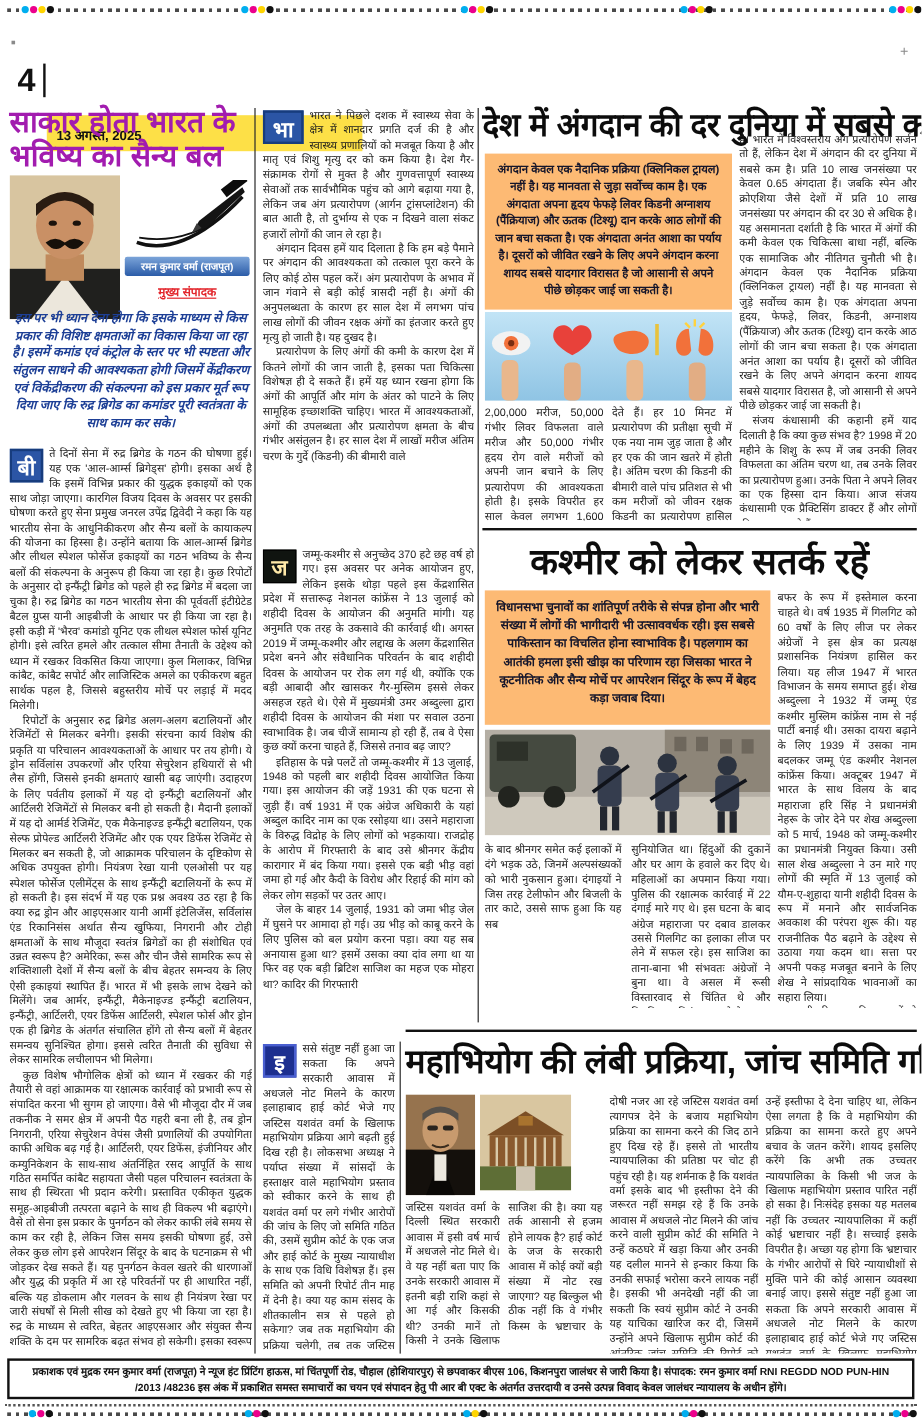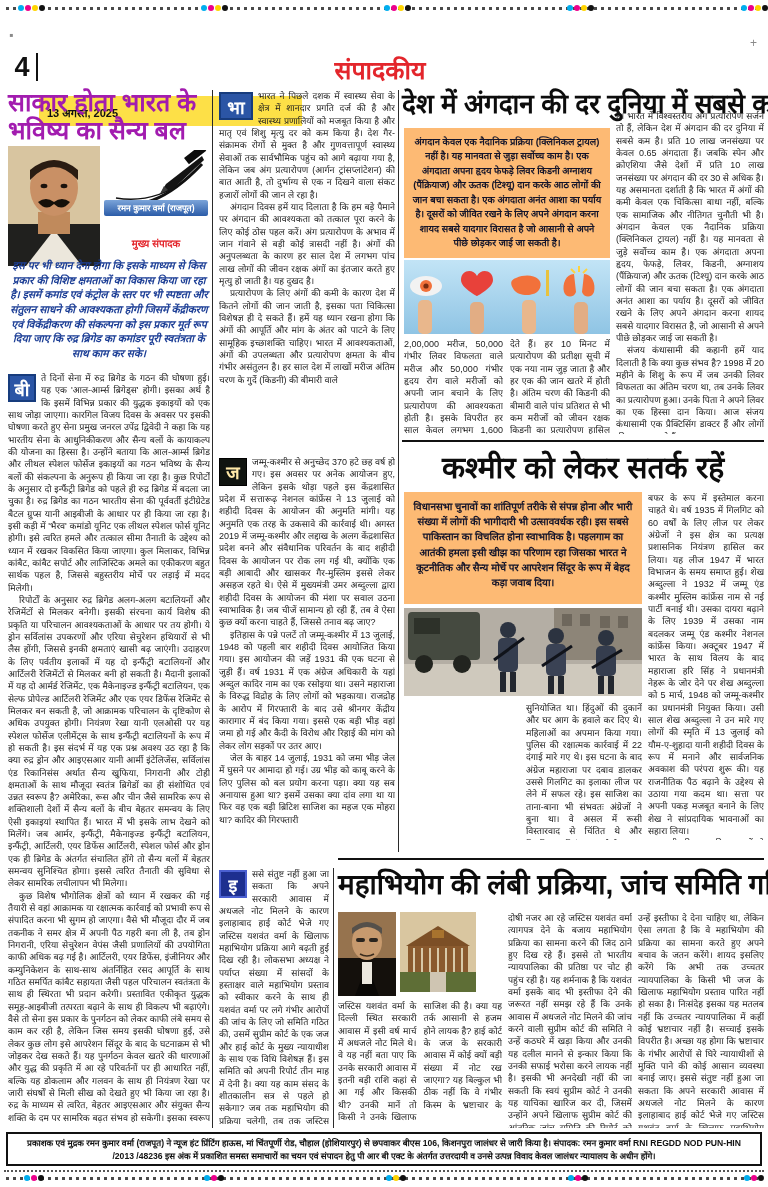--- a/index.html
+++ b/index.html
@@ -89,23 +89,20 @@
         <i class="d-k"></i>
       </span>
   </div>
   <div class="abs regmark" style="left:9px;top:28px;">▪</div>
   <div class="abs regmark" style="left:750px;top:36px;">+</div>
 
   <div class="abs" style="left:10px;top:52px;width:24px;height:30px;text-align:center;"><span class="pageno">4</span></div>
   <div class="abs mast-sep" style="left:36px;top:53px;height:28px;"></div>
   <div class="abs mast-blue" style="left:39px;top:52px;width:263px;height:30px;">
     <div class="mast-date" style="padding:9px 0 0 8px;">13 अगस्त, 2025</div>
-  </div>
-  <div class="abs" style="left:302px;top:52px;width:156px;height:30px;text-align:center;">
-    <span class="section-title">संपादकीय</span>
   </div>
 
   <div class="abs vline" style="left:212px;top:90px;height:1038px;"></div>
   <div class="abs vline" style="left:398px;top:90px;height:762px;"></div>
   <div class="abs vline" style="left:333px;top:868px;height:260px;"></div>
 
   <div class="abs left-head" style="left:8px;top:88px;width:202px;">साकार होता भारत के भविष्य का सैन्य बल</div>
 
   <div class="abs" style="left:8px;top:146px;width:92px;height:120px;">
     <svg width="92" height="120" viewBox="0 0 92 120">
@@ -123,22 +120,22 @@
 
   <div class="abs" style="left:106px;top:150px;width:102px;height:60px;">
     <svg width="102" height="60" viewBox="0 0 102 60">
       <path d="M8,52 C30,60 60,52 96,14" stroke="#111" stroke-width="3" fill="none"></path>
       <path d="M10,48 C34,52 58,46 80,30" stroke="#111" stroke-width="1.4" fill="none"></path>
       <polygon points="96,6 60,34 54,44 66,40 98,10" fill="#141414"></polygon>
       <polygon points="54,44 58,36 62,40" fill="#3a3a3a"></polygon>
       <rect x="78" y="8" width="22" height="8" transform="rotate(-38 78 8)" fill="#0c0c0c"></rect>
     </svg>
   </div>
-  <div class="abs author-bar" style="left:104px;top:200px;width:104px;height:16px;">रमन कुमार वर्मा (राजपूत)</div>
-  <div class="abs author-role" style="left:104px;top:236px;width:104px;">मुख्य संपादक</div>
+  <div class="abs author-bar" style="left:104px;top:214px;width:104px;height:16px;">रमन कुमार वर्मा (राजपूत)</div>
+  <div class="abs author-role" style="left:104px;top:236px;width:104px;text-decoration:underline;">मुख्य संपादक</div>
 
   <div class="abs blue-intro" style="left:8px;top:258px;width:202px;height:108px;overflow:hidden;">इस पर भी ध्यान देना होगा कि इसके माध्यम से किस प्रकार की विशिष्ट क्षमताओं का विकास किया जा रहा है। इसमें कमांड एवं कंट्रोल के स्तर पर भी स्पष्टता और संतुलन साधने की आवश्यकता होगी जिसमें केंद्रीकरण एवं विकेंद्रीकरण की संकल्पना को इस प्रकार मूर्त रूप दिया जाए कि रुद्र ब्रिगेड का कमांडर पूरी स्वतंत्रता के साथ काम कर सके।</div>
 
   <div class="abs body-txt" style="left:8px;top:372px;width:202px;height:752px;">
     <span class="dc dc-blue">बी</span>
     <p class="np">ते दिनों सेना में रुद्र ब्रिगेड के गठन की घोषणा हुई। यह एक 'आल-आर्म्स ब्रिगेड्स' होगी। इसका अर्थ है कि इसमें विभिन्न प्रकार की युद्धक इकाइयों को एक साथ जोड़ा जाएगा। कारगिल विजय दिवस के अवसर पर इसकी घोषणा करते हुए सेना प्रमुख जनरल उपेंद्र द्विवेदी ने कहा कि यह भारतीय सेना के आधुनिकीकरण और सैन्य बलों के कायाकल्प की योजना का हिस्सा है। उन्होंने बताया कि आल-आर्म्स ब्रिगेड और लीथल स्पेशल फोर्सेज इकाइयों का गठन भविष्य के सैन्य बलों की संकल्पना के अनुरूप ही किया जा रहा है। कुछ रिपोर्टों के अनुसार दो इन्फैंट्री ब्रिगेड को पहले ही रुद्र ब्रिगेड में बदला जा चुका है। रुद्र ब्रिगेड का गठन भारतीय सेना की पूर्ववर्ती इंटीग्रेटेड बैटल ग्रुप्स यानी आइबीजी के आधार पर ही किया जा रहा है। इसी कड़ी में 'भैरव' कमांडो यूनिट एक लीथल स्पेशल फोर्स यूनिट होगी। इसे त्वरित हमले और तत्काल सीमा तैनाती के उद्देश्य को ध्यान में रखकर विकसित किया जाएगा। कुल मिलाकर, विभिन्न कांबैट, कांबैट सपोर्ट और लाजिस्टिक अमले का एकीकरण बहुत सार्थक पहल है, जिससे बहुस्तरीय मोर्चे पर लड़ाई में मदद मिलेगी।</p>
     <p>रिपोर्टों के अनुसार रुद्र ब्रिगेड अलग-अलग बटालियनों और रेजिमेंटों से मिलकर बनेगी। इसकी संरचना कार्य विशेष की प्रकृति या परिचालन आवश्यकताओं के आधार पर तय होगी। ये ड्रोन सर्विलांस उपकरणों और एरिया सेचुरेशन हथियारों से भी लैस होंगी, जिससे इनकी क्षमताएं खासी बढ़ जाएंगी। उदाहरण के लिए पर्वतीय इलाकों में यह दो इन्फैंट्री बटालियनों और आर्टिलरी रेजिमेंटों से मिलकर बनी हो सकती है। मैदानी इलाकों में यह दो आर्मर्ड रेजिमेंट, एक मैकेनाइज्ड इन्फैंट्री बटालियन, एक सेल्फ प्रोपेल्ड आर्टिलरी रेजिमेंट और एक एयर डिफेंस रेजिमेंट से मिलकर बन सकती है, जो आक्रामक परिचालन के दृष्टिकोण से अधिक उपयुक्त होगी। नियंत्रण रेखा यानी एलओसी पर यह स्पेशल फोर्सेज एलीमेंट्स के साथ इन्फैंट्री बटालियनों के रूप में हो सकती है। इस संदर्भ में यह एक प्रश्न अवश्य उठ रहा है कि क्या रुद्र ड्रोन और आइएसआर यानी आर्मी इंटेलिजेंस, सर्विलांस एंड रिकानिसंस अर्थात सैन्य खुफिया, निगरानी और टोही क्षमताओं के साथ मौजूदा स्वतंत्र ब्रिगेडों का ही संशोधित एवं उन्नत स्वरूप है? अमेरिका, रूस और चीन जैसे सामरिक रूप से शक्तिशाली देशों में सैन्य बलों के बीच बेहतर समन्वय के लिए ऐसी इकाइयां स्थापित हैं। भारत में भी इसके लाभ देखने को मिलेंगे। जब आर्मर, इन्फैंट्री, मैकेनाइज्ड इन्फैंट्री बटालियन, इन्फैंट्री, आर्टिलरी, एयर डिफेंस आर्टिलरी, स्पेशल फोर्स और ड्रोन एक ही ब्रिगेड के अंतर्गत संचालित होंगे तो सैन्य बलों में बेहतर समन्वय सुनिश्चित होगा। इससे त्वरित तैनाती की सुविधा से लेकर सामरिक लचीलापन भी मिलेगा।</p>
     <p>कुछ विशेष भौगोलिक क्षेत्रों को ध्यान में रखकर की गई तैयारी से वहां आक्रामक या रक्षात्मक कार्रवाई को प्रभावी रूप से संपादित करना भी सुगम हो जाएगा। वैसे भी मौजूदा दौर में जब तकनीक ने समर क्षेत्र में अपनी पैठ गहरी बना ली है, तब ड्रोन निगरानी, एरिया सेचुरेशन वेपंस जैसी प्रणालियों की उपयोगिता काफी अधिक बढ़ गई है। आर्टिलरी, एयर डिफेंस, इंजीनियर और कम्युनिकेशन के साथ-साथ अंतर्निहित रसद आपूर्ति के साथ गठित समर्पित कांबैट सहायता जैसी पहल परिचालन स्वतंत्रता के साथ ही स्थिरता भी प्रदान करेगी। प्रस्तावित एकीकृत युद्धक समूह-आइबीजी तत्परता बढ़ाने के साथ ही विकल्प भी बढ़ाएंगे। वैसे तो सेना इस प्रकार के पुनर्गठन को लेकर काफी लंबे समय से काम कर रही है, लेकिन जिस समय इसकी घोषणा हुई, उसे लेकर कुछ लोग इसे आपरेशन सिंदूर के बाद के घटनाक्रम से भी जोड़कर देख सकते हैं। यह पुनर्गठन केवल खतरे की धारणाओं और युद्ध की प्रकृति में आ रहे परिवर्तनों पर ही आधारित नहीं, बल्कि यह डोकलाम और गलवन के साथ ही नियंत्रण रेखा पर जारी संघर्षों से मिली सीख को देखते हुए भी किया जा रहा है। रुद्र के माध्यम से त्वरित, बेहतर आइएसआर और संयुक्त सैन्य शक्ति के दम पर सामरिक बढ़त संभव हो सकेगी। इसका स्वरूप आधुनिक एवं लचीला है, लेकिन इसे ऐसे बहुउद्देश्यीय टास्क फोर्स के रूप में ढालना होगा, जो हवाई हमले, साइबर एवं इलेक्ट्रानिक वारफेयर के साथ ही दुश्मन के रडार को बंद करने में भी सक्षम हो सके।</p>
   </div>
 
@@ -239,20 +236,23 @@
       <g>
         <circle cx="202" cy="30" r="8" fill="#2c3340"></circle>
           <rect x="192" y="38" width="20" height="30" rx="5" fill="#353d4e"></rect>
         <line x1="188" y1="60" x2="218" y2="42" stroke="#10131a" stroke-width="3"></line>
         <rect x="194" y="68" width="6" height="18" fill="#23272f"></rect>
           <rect x="204" y="68" width="6" height="18" fill="#23272f"></rect>
       </g>
     </svg>
   </div>
 
+  <div class="abs body-txt" style="left:404px;top:702px;width:114px;height:138px;">
+    <p class="np">के बाद श्रीनगर समेत कई इलाकों में दंगे भड़क उठे, जिनमें अल्पसंख्यकों को भारी नुकसान हुआ। दंगाइयों ने जिस तरह टेलीफोन और बिजली के तार काटे, उससे साफ हुआ कि यह सब</p>
+  </div>
   <div class="abs body-txt" style="left:526px;top:702px;width:116px;height:138px;">
     <p class="np">सुनियोजित था। हिंदुओं की दुकानें और घर आग के हवाले कर दिए थे। महिलाओं का अपमान किया गया। पुलिस की रक्षात्मक कार्रवाई में 22 दंगाई मारे गए थे। इस घटना के बाद अंग्रेज महाराजा पर दबाव डालकर उससे गिलगिट का इलाका लीज पर लेने में सफल रहे। इस साजिश का ताना-बाना भी संभवतः अंग्रेजों ने बुना था। वे असल में रूसी विस्तारवाद से चिंतित थे और गिलगिट पर नियंत्रण चाहते थे।</p>
 
   </div>
   <div class="abs body-txt" style="left:648px;top:492px;width:116px;height:348px;">
     <p class="np">बफर के रूप में इस्तेमाल करना चाहते थे। वर्ष 1935 में गिलगिट को 60 वर्षों के लिए लीज पर लेकर अंग्रेजों ने इस क्षेत्र का प्रत्यक्ष प्रशासनिक नियंत्रण हासिल कर लिया। यह लीज 1947 में भारत विभाजन के समय समाप्त हुई। शेख अब्दुल्ला ने 1932 में जम्मू एंड कश्मीर मुस्लिम कांफ्रेंस नाम से नई पार्टी बनाई थी। उसका दायरा बढ़ाने के लिए 1939 में उसका नाम बदलकर जम्मू एंड कश्मीर नेशनल कांफ्रेंस किया। अक्टूबर 1947 में भारत के साथ विलय के बाद महाराजा हरि सिंह ने प्रधानमंत्री नेहरू के जोर देने पर शेख अब्दुल्ला को 5 मार्च, 1948 को जम्मू-कश्मीर का प्रधानमंत्री नियुक्त किया। उसी साल शेख अब्दुल्ला ने उन मारे गए लोगों की स्मृति में 13 जुलाई को यौम-ए-शुहादा यानी शहीदी दिवस के रूप में मनाने और सार्वजनिक अवकाश की परंपरा शुरू की। यह राजनीतिक पैठ बढ़ाने के उद्देश्य से उठाया गया कदम था। सत्ता पर अपनी पकड़ मजबूत बनाने के लिए शेख ने सांप्रदायिक भावनाओं का सहारा लिया।</p>
     <p>कश्मीर रियासत की बात करें तो डोगरा शासन उसके लिए सबसे अधिक समृद्धि वाला रहा। उसके किसी राजा को गद्दी से हटाने के लिए सुनियोजित षड्यंत्र को आजादी के आंदोलन के रूप में चित्रित करना तत्कालीन परिस्थितियों का नितांत गलत आकलन होगा। प्रदर्शनकारियों ने अल्पसंख्यक हिंदू समुदाय को निशाना</p>
   </div>
 
   <div class="abs hline" style="left:338px;top:858px;width:426px;"></div>

